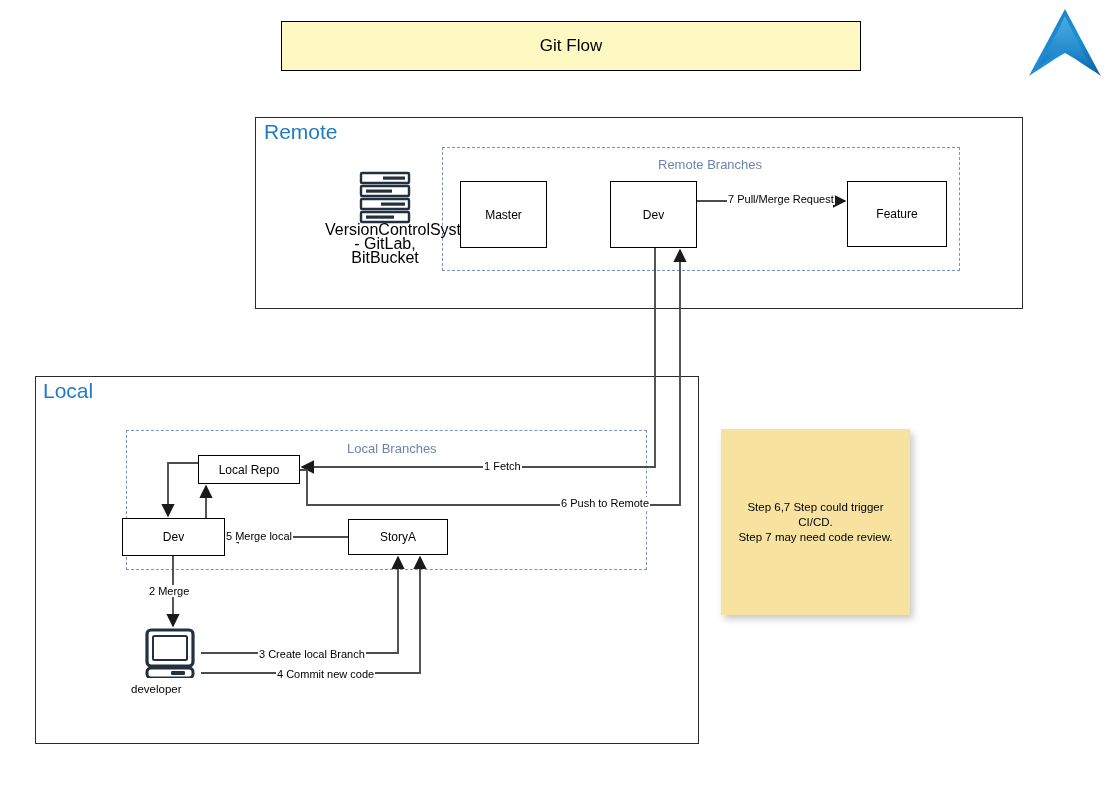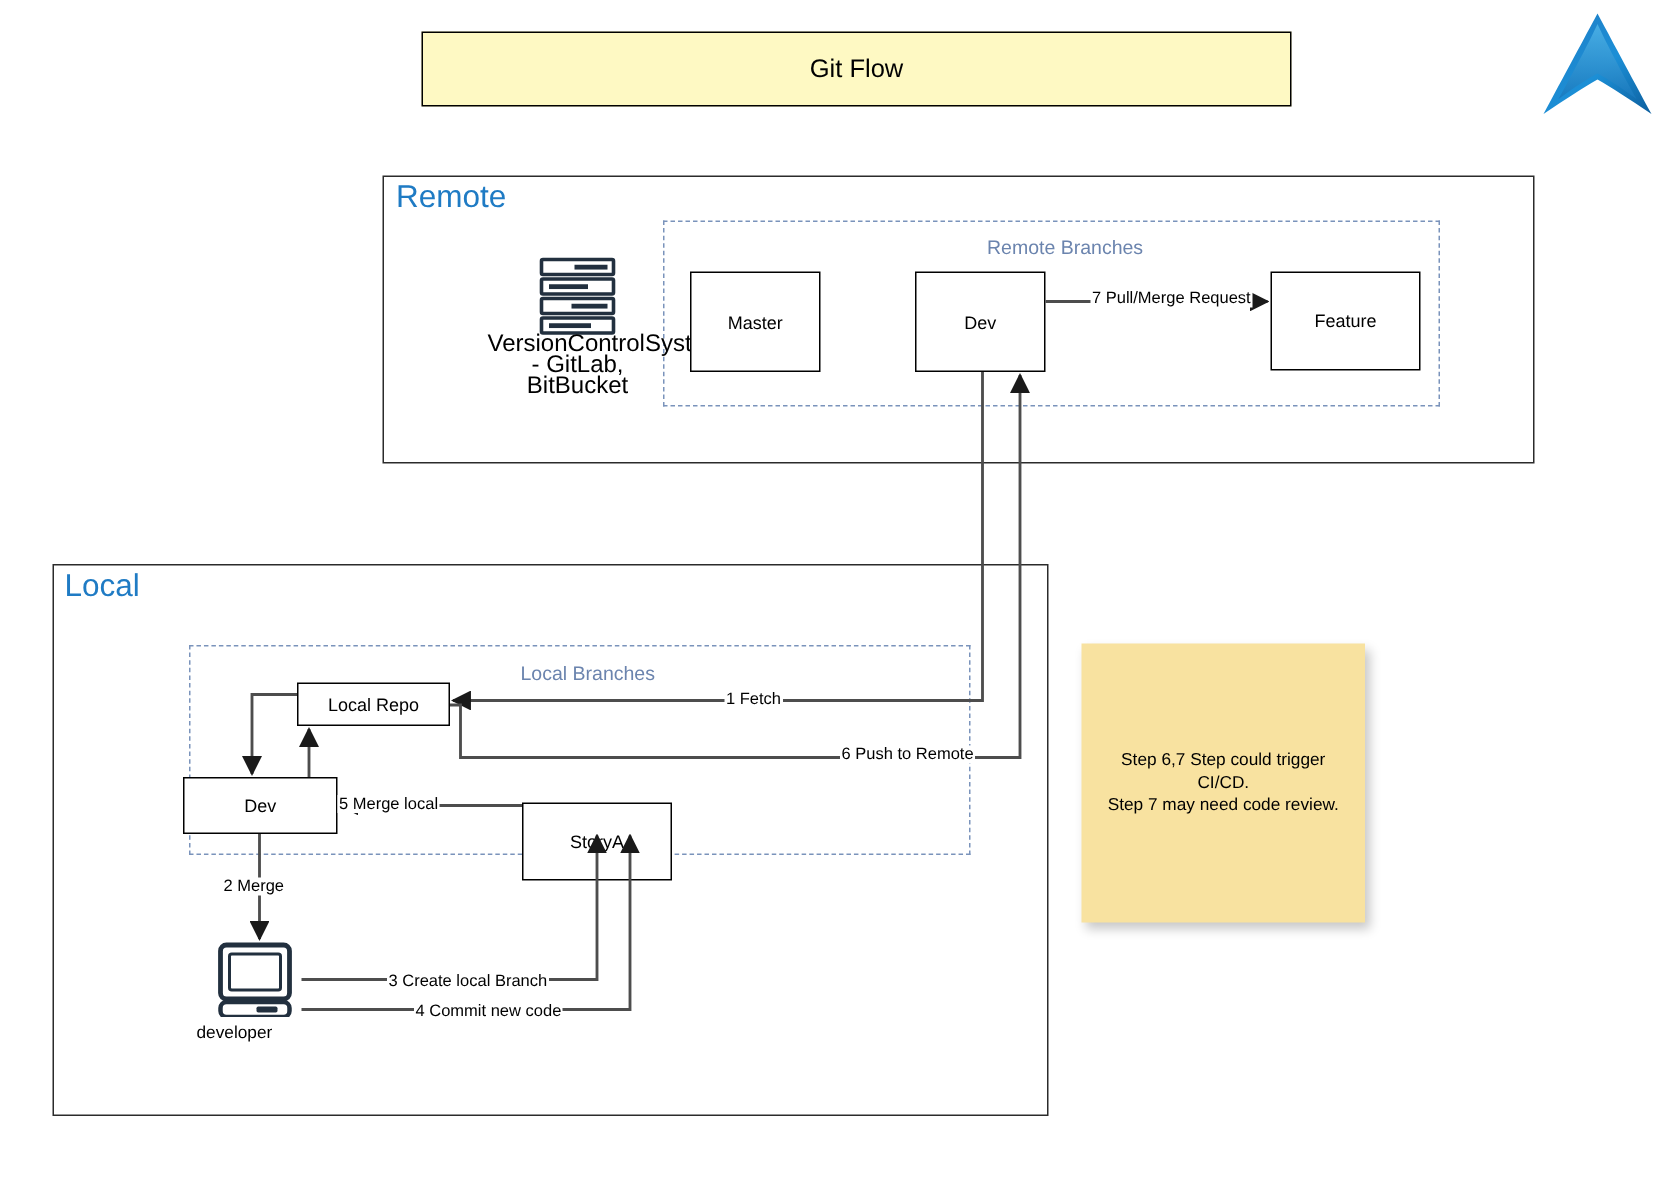--- a/index.html
+++ b/index.html
@@ -68,21 +68,21 @@
     display: flex; align-items: center; justify-content: center;
     font-size: 12px;
     color: #000000;
     box-sizing: border-box;
   }
   #node-master  { left: 460px; top: 181px; width: 87px;  height: 67px; }
   #node-remote-dev { left: 610px; top: 181px; width: 87px; height: 67px; }
   #node-feature { left: 847px; top: 181px; width: 100px;  height: 66px; }
   #node-local-repo { left: 198px; top: 455px; width: 102px; height: 29px; }
   #node-local-dev  { left: 122px; top: 518px; width: 103px; height: 38px; }
-  #node-storya     { left: 348px; top: 535px; width: 100px; height: 52px; }
+  #node-storya     { left: 348px; top: 519px; width: 100px; height: 36px; }
 
   
   #wires { left: 0; top: 0; width: 1107px; height: 785px; }
 
   
   .edge-label {
     font-size: 11px;
     color: #000000;
     background: #ffffff;
     white-space: nowrap;

